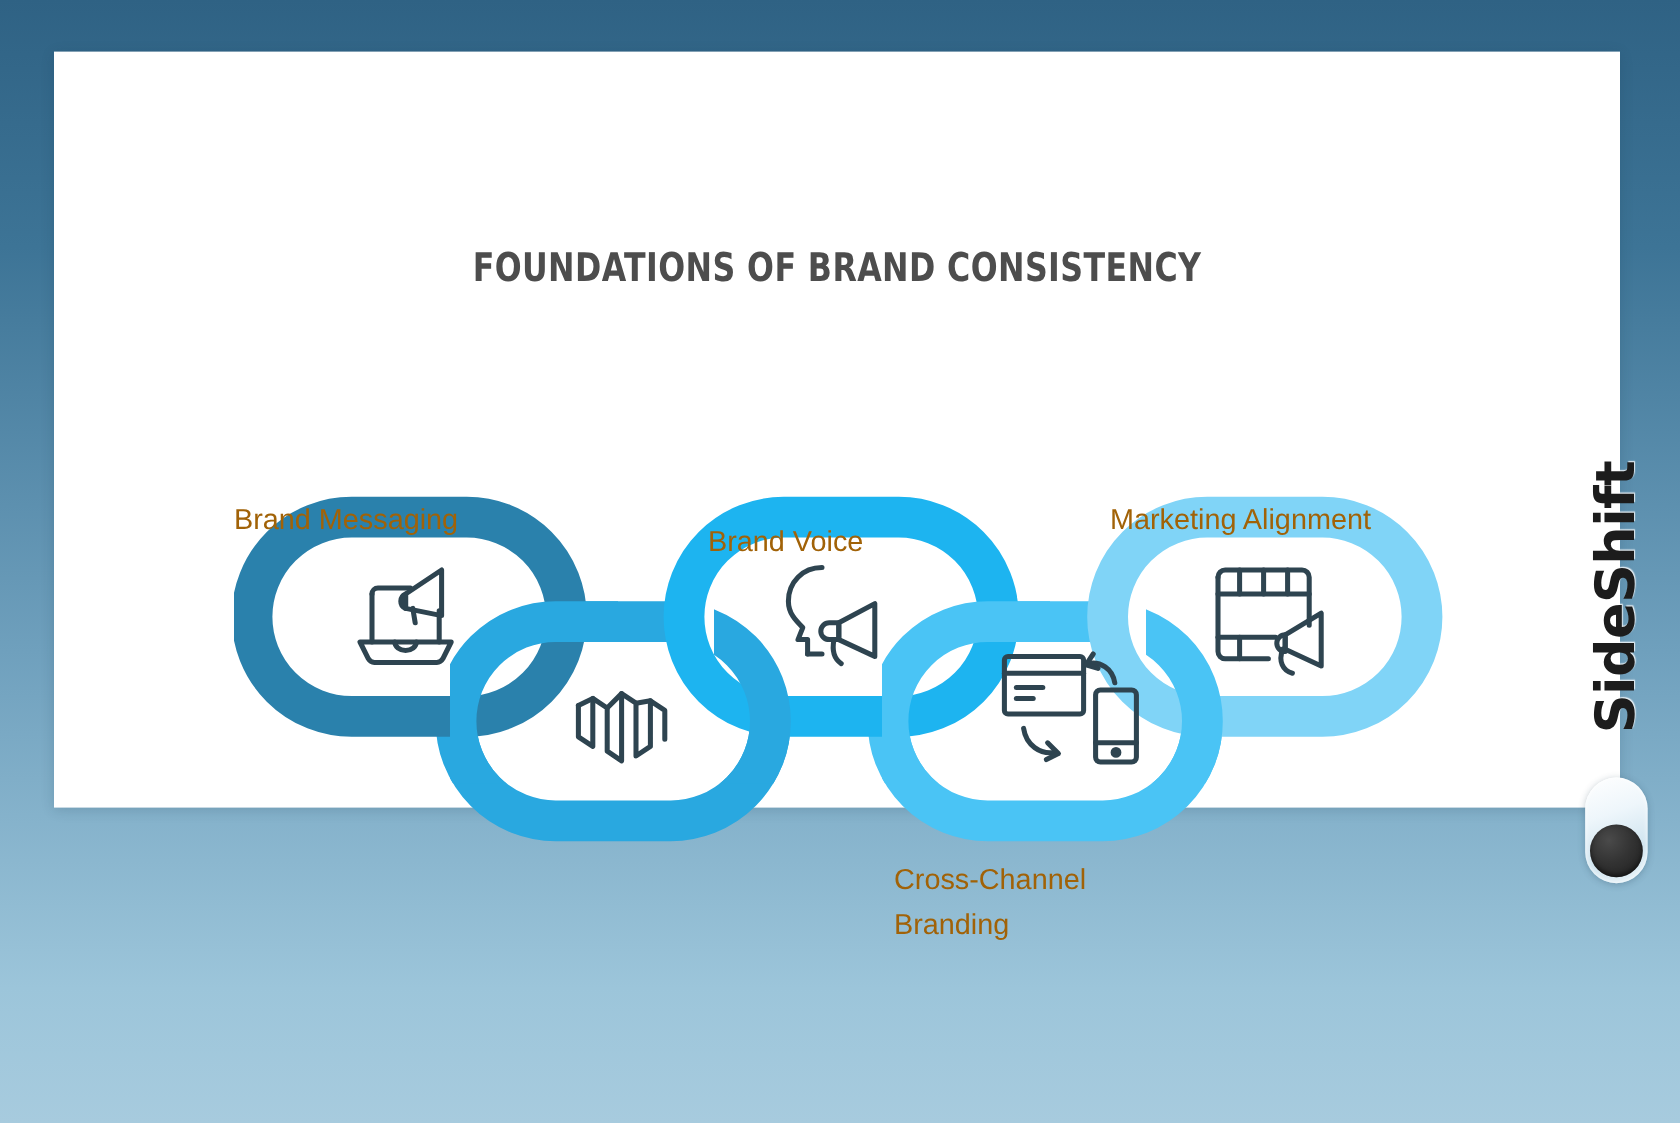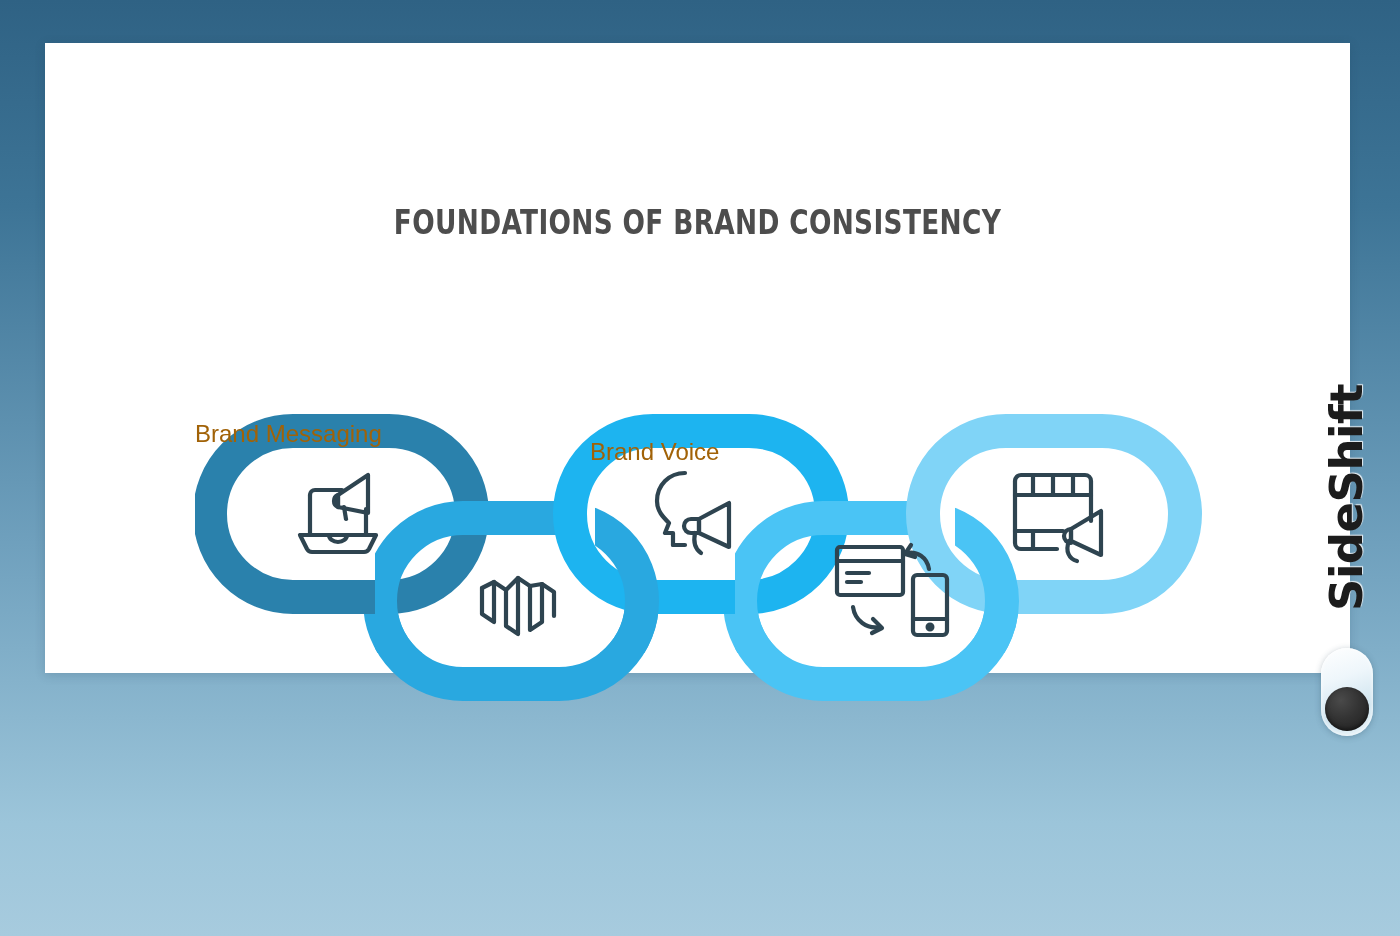--- a/index.html
+++ b/index.html
@@ -245,22 +245,25 @@
           <path d="M56 70 C52 80 56 88 64 90"></path>
         </g>
       </svg>
 
     </div>
 
     <div class="node-label label-up-1">Brand Messaging</div>
 
     <div class="node-label label-up-3">Brand Voice</div>
 
-
-
+    <div class="node-label label-up-5">Marketing Alignment</div>
+
+
+    <div class="node-label label-dn-4">Cross-Channel
+Branding</div>
 
     <div class="brand-rail">
       <div class="brand-name">SideShift</div>
       <div class="brand-mark">
         <div class="knob"></div>
       </div>
     </div>
 
   </div>
 </div>

